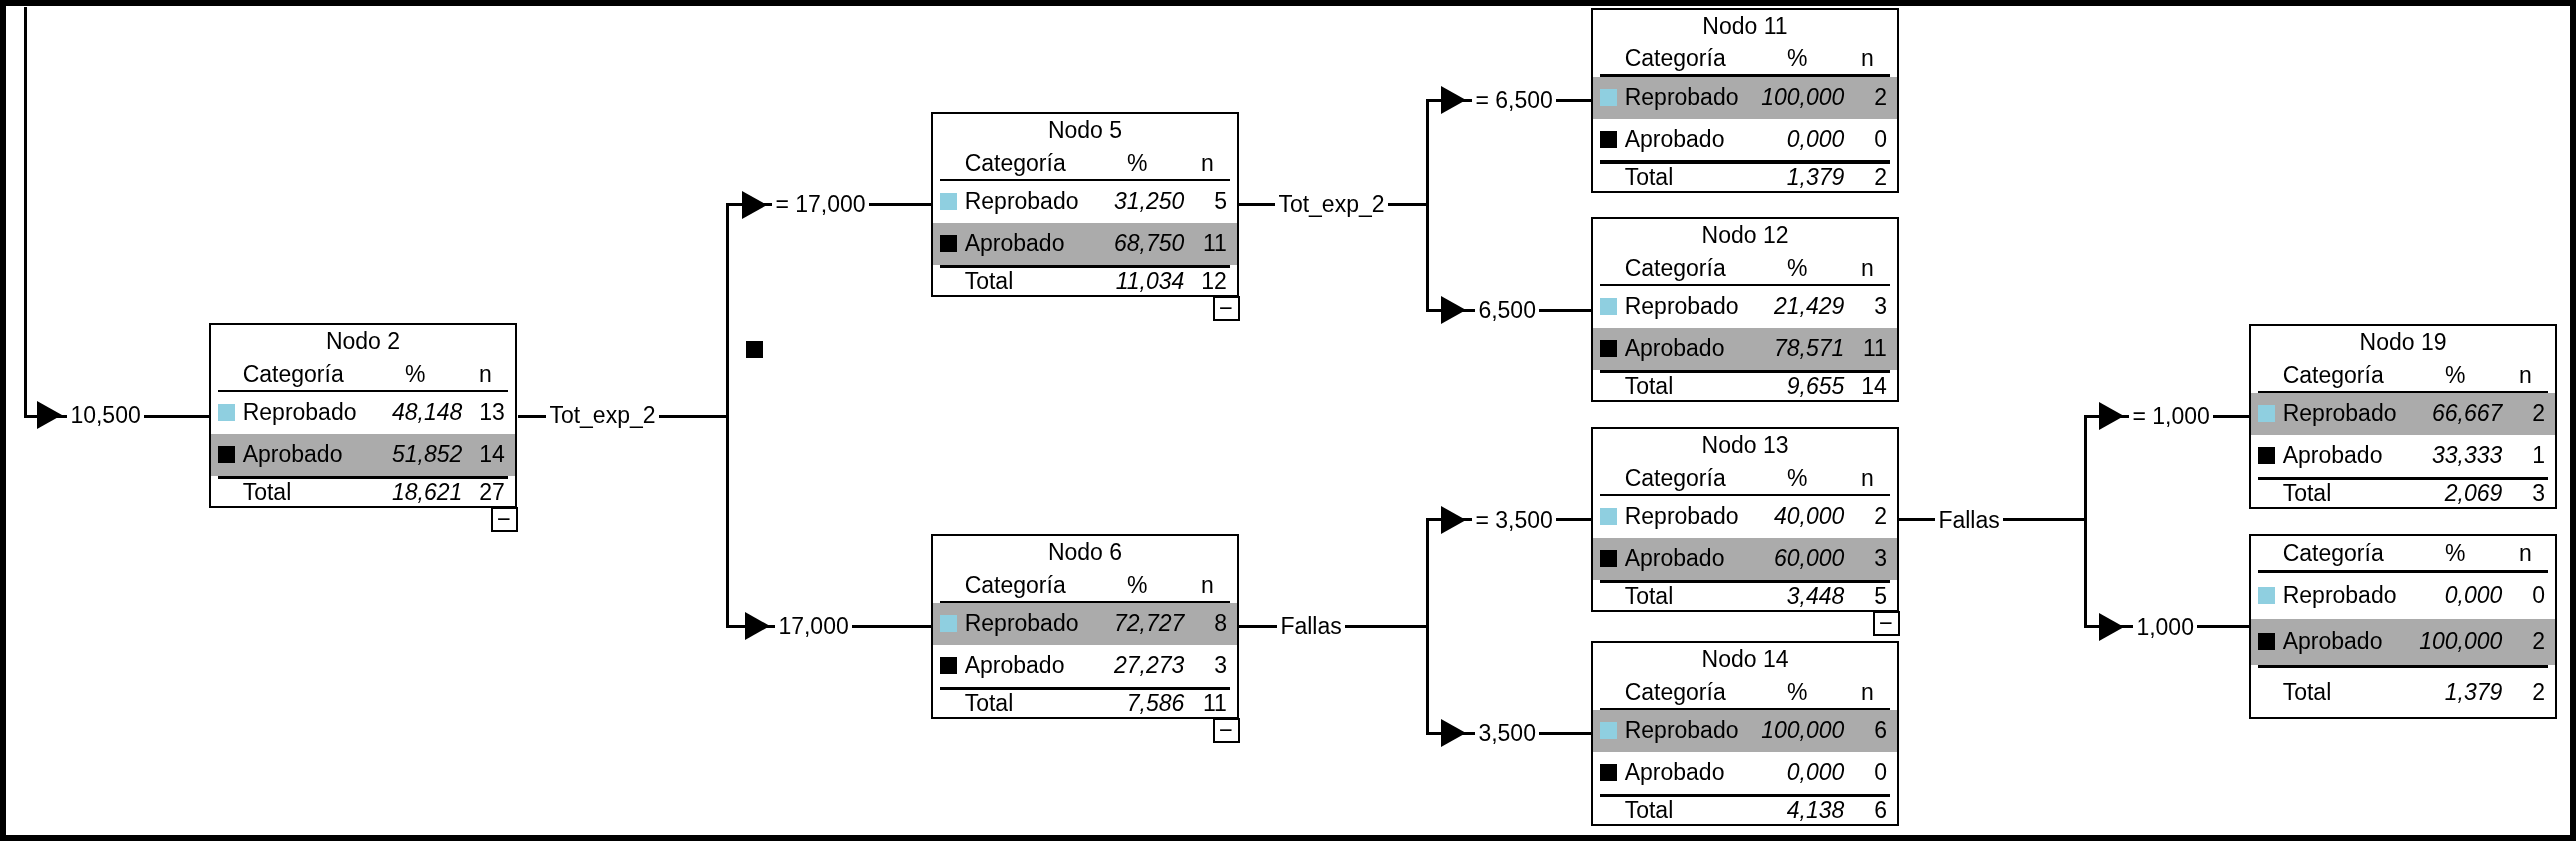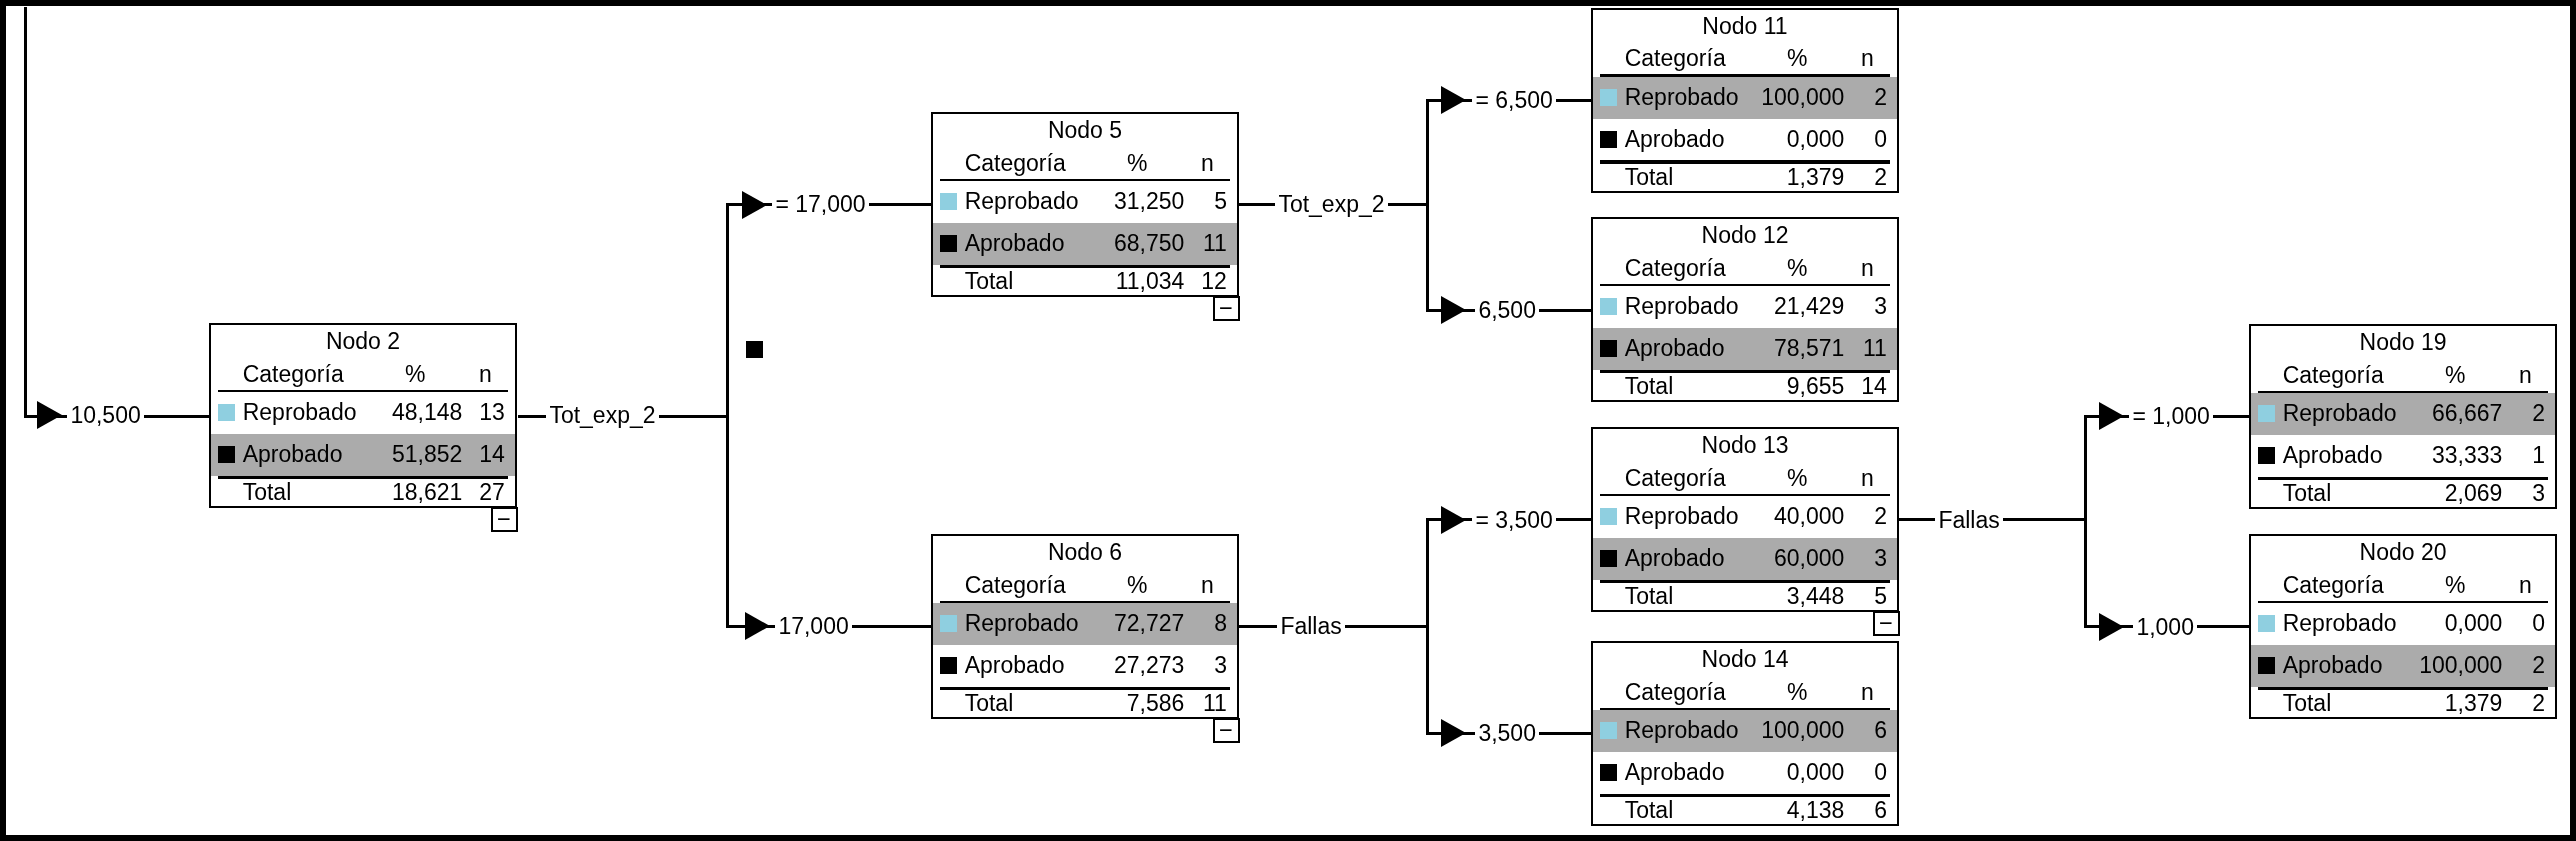--- a/index.html
+++ b/index.html
@@ -23,21 +23,21 @@
   .h-cat{grid-column:2;text-align:left;}
   .h-pct{grid-column:3;text-align:center;}
   .h-n{grid-column:4;text-align:center;}
   .hrule{height:2.5px;background:#000;margin:0 6.7px;}
   .nrow{height:46px;}
   .nrow.hl{background:#ABABAB;}
   .sw{width:17px;height:17px;}
   .sw.rep{background:#8FCFE0;}
   .sw.apr{background:#000;}
   .c-lbl{text-align:left;white-space:nowrap;}
-  .c-pct{text-align:right;white-space:nowrap;}
+  .c-pct{text-align:right;white-space:nowrap;font-style:italic;}
   .c-n{text-align:right;padding-right:3.4px;white-space:nowrap;}
   .trule{height:3.4px;background:#000;margin:0 6.7px;}
   .ntotal{flex:1;}
   .collapse{position:absolute;right:-2.5px;bottom:-26px;width:27px;height:25px;background:#fff;
             border:2.5px solid #000;box-sizing:border-box;display:flex;align-items:center;
             justify-content:center;font-size:23.6px;line-height:1;z-index:11;}
 </style>
 </head>
 <body>
 
@@ -311,21 +311,20 @@
     </div>
     <div class="trule"></div>
     <div class="grid ntotal">
       <span class="c-lbl" style="grid-column:2">Total</span>
       <span class="c-pct">2,069</span>
       <span class="c-n">3</span>
     </div>
   </div>
 
   <div class="node" style="left:2249px;top:534px">
-    <div class="ntitle">Nodo 20</div>
     <div class="grid nheader">
       <span class="h-cat">Categoría</span>
       <span class="h-pct">%</span>
       <span class="h-n">n</span>
     </div>
     <div class="hrule"></div>
     <div class="grid nrow">
       <span class="sw rep"></span>
       <span class="c-lbl">Reprobado</span>
       <span class="c-pct">0,000</span>

